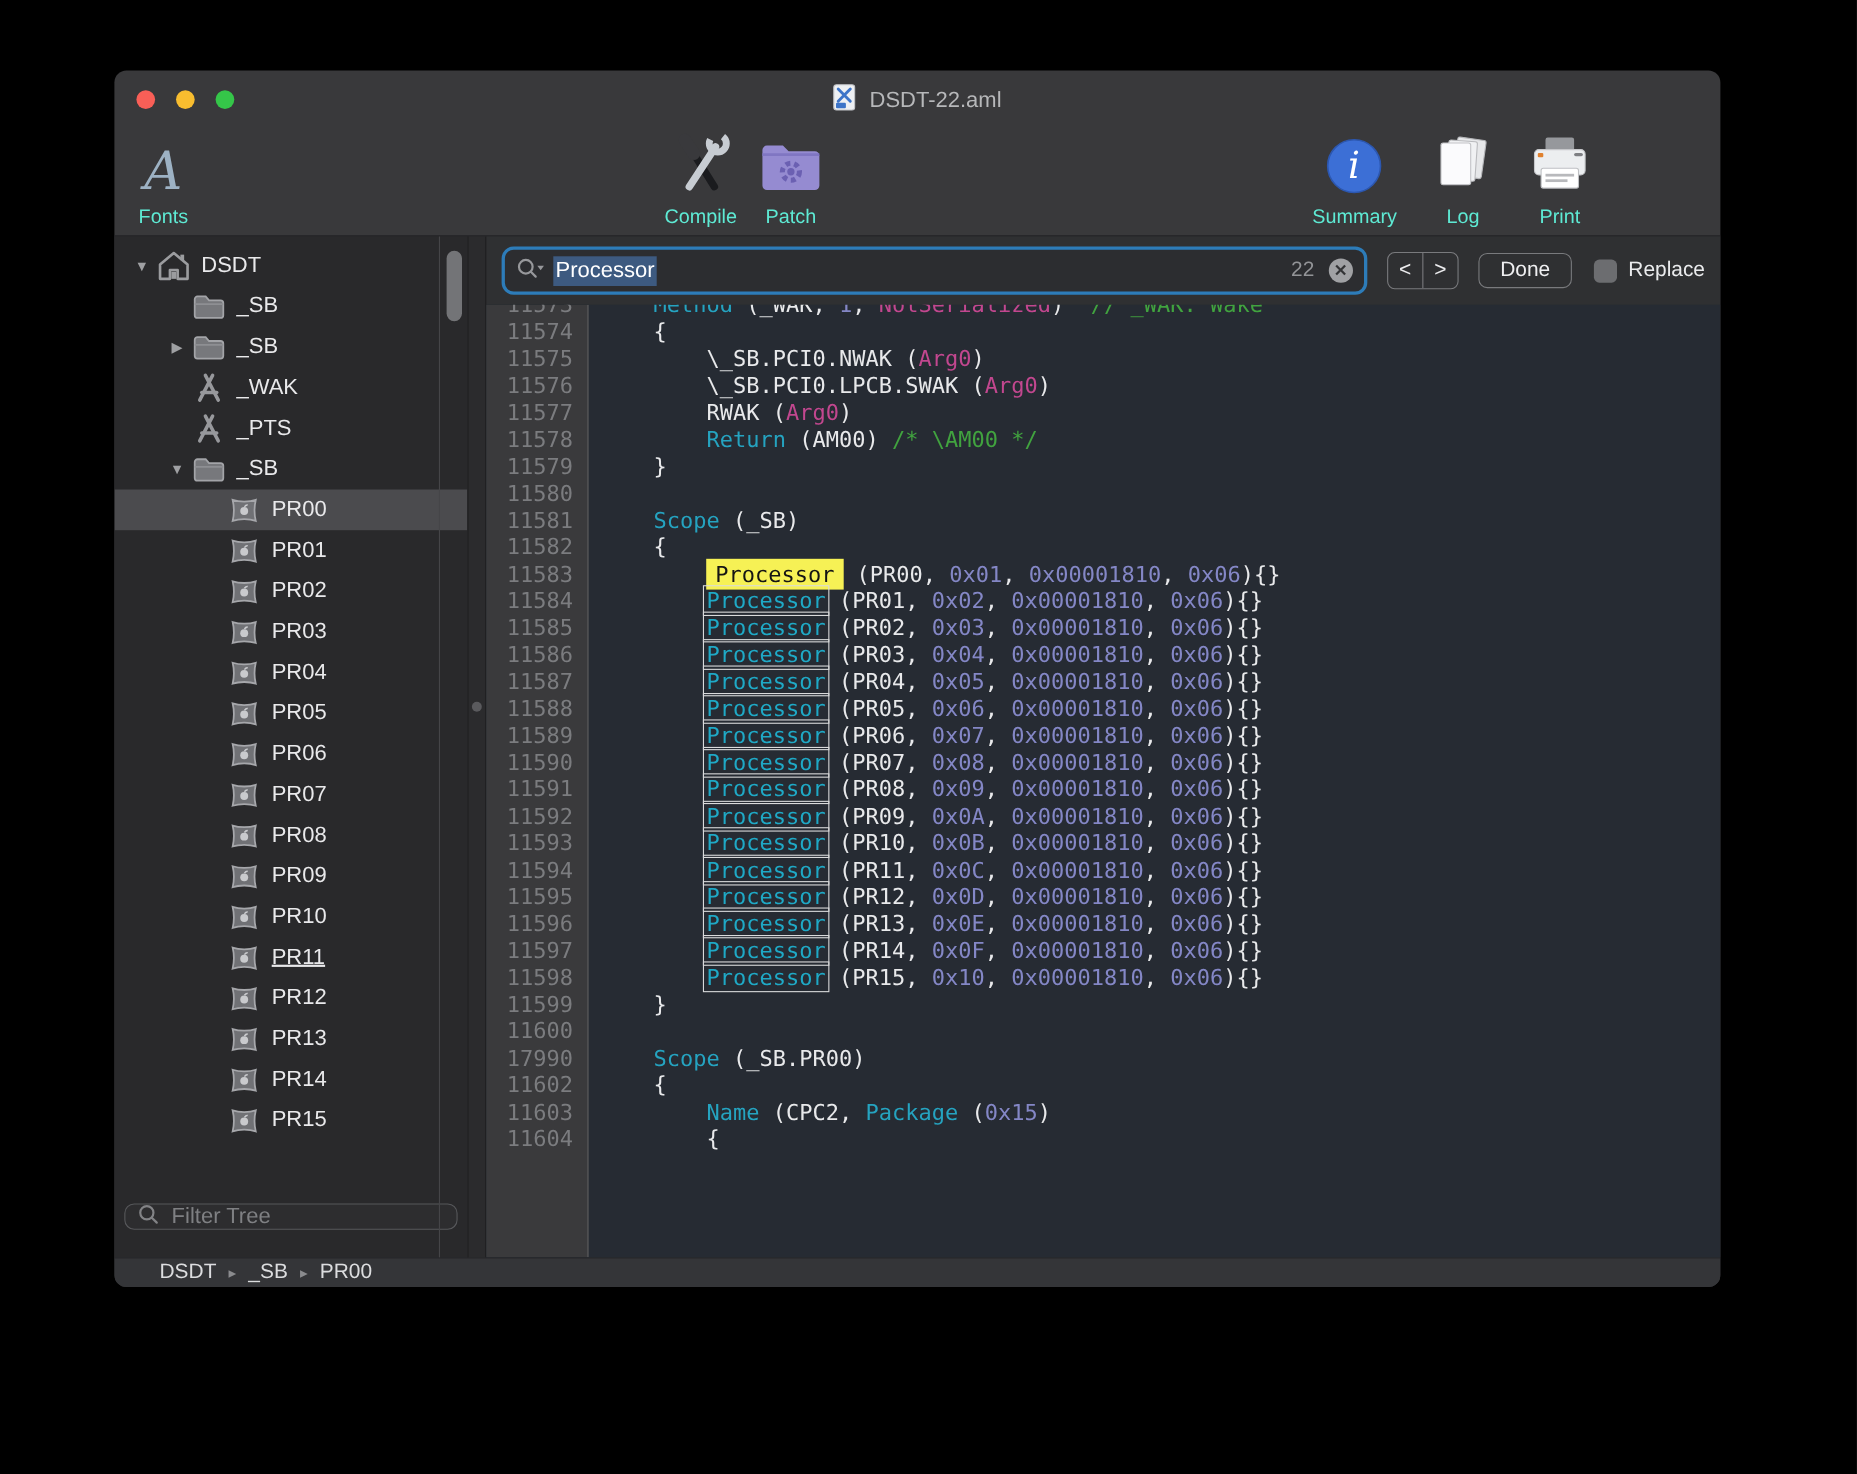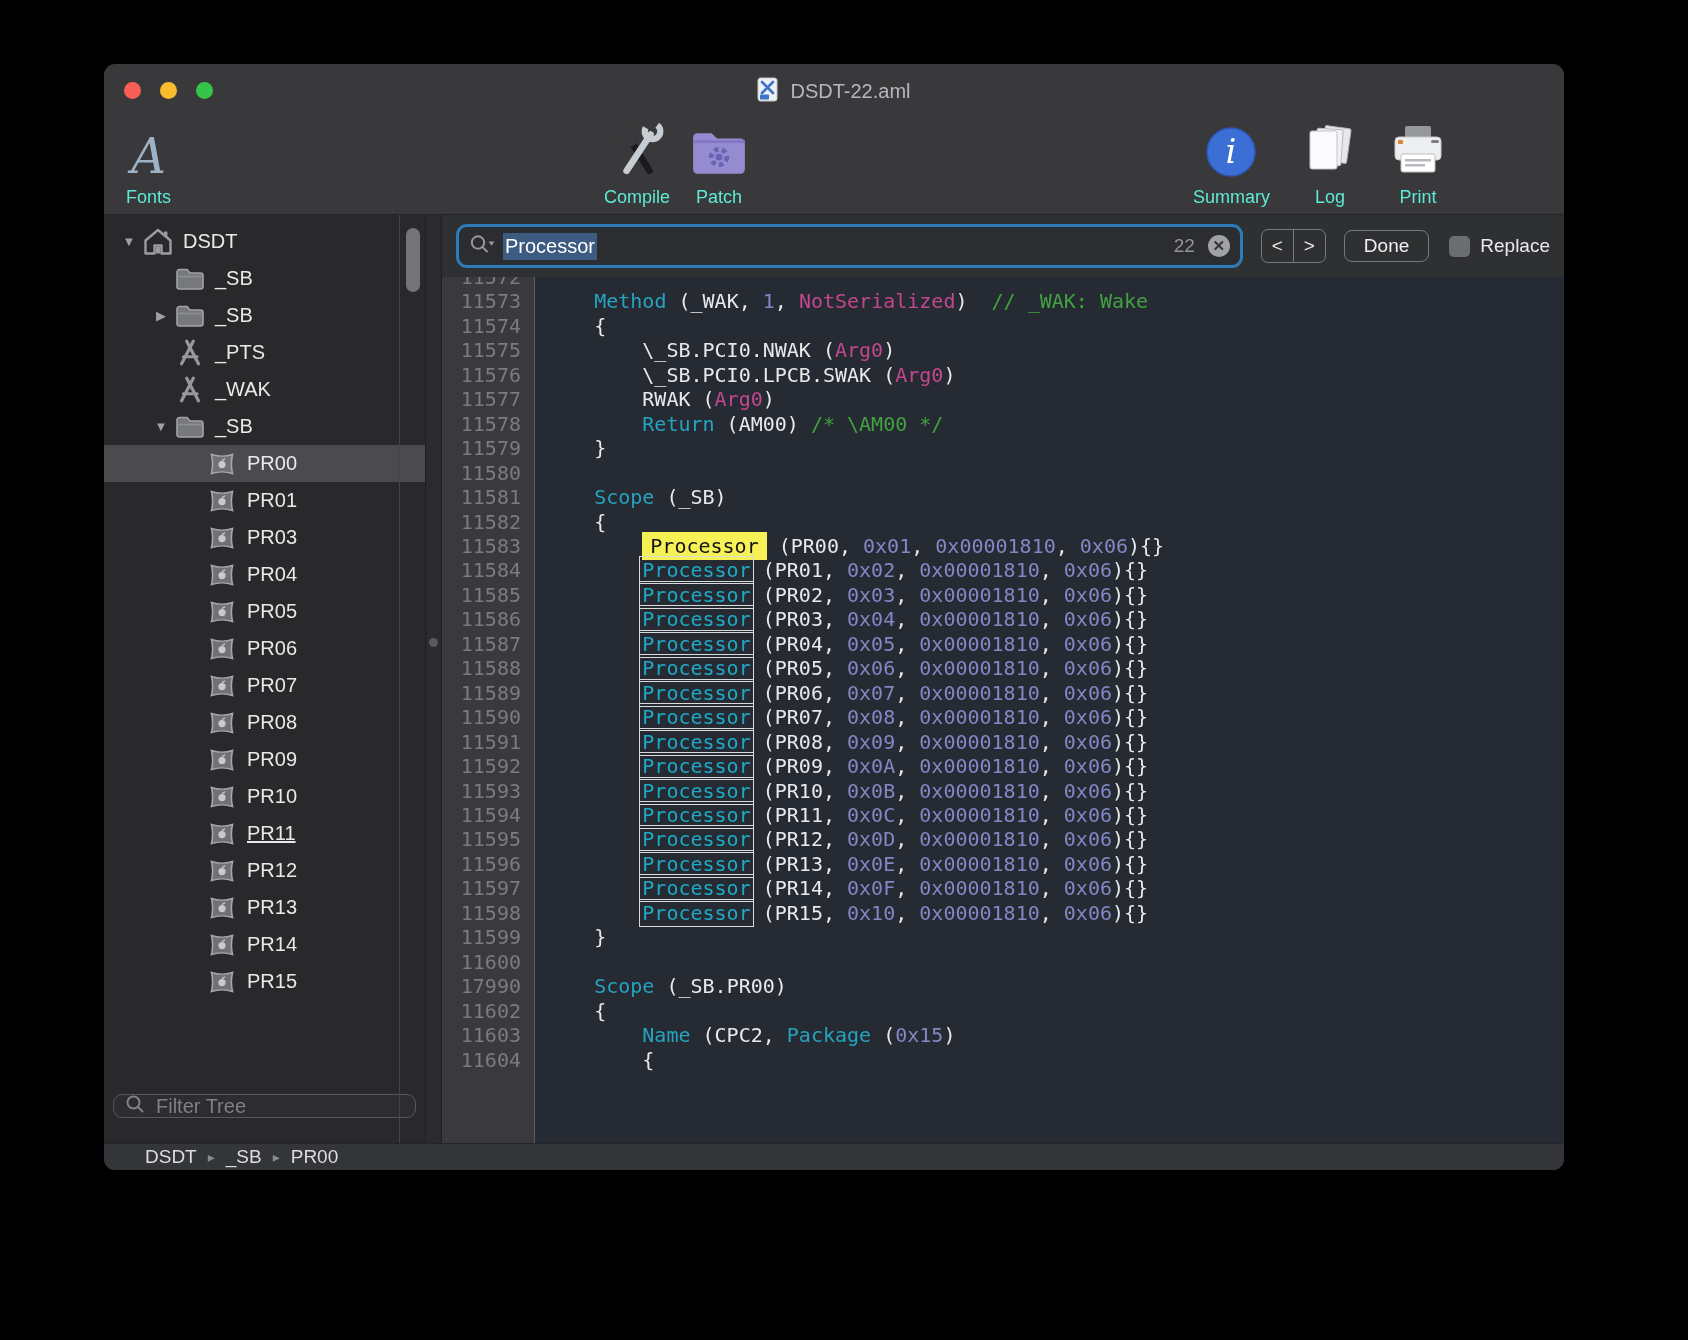--- a/index.html
+++ b/index.html
@@ -210,32 +210,32 @@
           </div>
           <div class="trow" style="padding-left: 44px;">
             <span class="disc"></span>
             <span class="ticon">
               <svg width="30" height="29" viewBox="0 0 32 30">
                 <path d="M7 27 L19.5 3" stroke="#97989c" stroke-width="3.4" stroke-linecap="round"></path>
                 <path d="M12.5 3 L25 27" stroke="#97989c" stroke-width="3.4" stroke-linecap="round"></path>
                 <path d="M9 19.5 H23.5" stroke="#97989c" stroke-width="3.4" stroke-linecap="round"></path>
               </svg>
             </span>
-            <span class="tlabel">_PTS</span>
+            <span class="tlabel">_WAK</span>
           </div>
           <div class="trow" style="padding-left: 44px;">
             <span class="disc"></span>
             <span class="ticon">
               <svg width="30" height="29" viewBox="0 0 32 30">
                 <path d="M7 27 L19.5 3" stroke="#97989c" stroke-width="3.4" stroke-linecap="round"></path>
                 <path d="M12.5 3 L25 27" stroke="#97989c" stroke-width="3.4" stroke-linecap="round"></path>
                 <path d="M9 19.5 H23.5" stroke="#97989c" stroke-width="3.4" stroke-linecap="round"></path>
               </svg>
             </span>
-            <span class="tlabel">_WAK</span>
+            <span class="tlabel">_PTS</span>
           </div>
           <div class="trow" style="padding-left: 44px;">
             <span class="disc">▼</span>
             <span class="ticon">
               <svg width="30" height="24" viewBox="0 0 30 24">
                 <path d="M2 5 a2.5 2.5 0 0 1 2.5-2.5 h7.5 l3 3.5 h10.5 A2.5 2.5 0 0 1 28 8.5 v11 a2.5 2.5 0 0 1-2.5 2.5 h-21 A2.5 2.5 0 0 1 2 19.5 Z" fill="#77787c" stroke="#a3a4a8" stroke-width="1.6"></path>
                 <path d="M2 9.5 h26" stroke="#8e8f93" stroke-width="1.6"></path>
               </svg>
             </span>
             <span class="tlabel">_SB</span>
@@ -254,20 +254,31 @@
           <div class="trow" style="padding-left: 76px;">
             <span class="disc"></span>
             <span class="ticon">
               <svg width="28" height="26" viewBox="0 0 28 26">
                 <path d="M3.5 3.5 C 9.5 5.5, 18.5 5.5, 24.5 3.5 C 23.2 9, 23.2 17, 24.5 22.5 C 18.5 20.5, 9.5 20.5, 3.5 22.5 C 4.8 17, 4.8 9, 3.5 3.5 Z" fill="#707175" stroke="#a6a7ab" stroke-width="1.6"></path>
                 <circle cx="14" cy="13.6" r="3.6" fill="#c9cacd"></circle>
                 <path d="M14.2 9.8 q1.4 -2 3 -1.6" fill="none" stroke="#c9cacd" stroke-width="1.4"></path>
               </svg>
             </span>
             <span class="tlabel">PR01</span>
+          </div>
+          <div class="trow" style="padding-left: 76px;">
+            <span class="disc"></span>
+            <span class="ticon">
+              <svg width="28" height="26" viewBox="0 0 28 26">
+                <path d="M3.5 3.5 C 9.5 5.5, 18.5 5.5, 24.5 3.5 C 23.2 9, 23.2 17, 24.5 22.5 C 18.5 20.5, 9.5 20.5, 3.5 22.5 C 4.8 17, 4.8 9, 3.5 3.5 Z" fill="#707175" stroke="#a6a7ab" stroke-width="1.6"></path>
+                <circle cx="14" cy="13.6" r="3.6" fill="#c9cacd"></circle>
+                <path d="M14.2 9.8 q1.4 -2 3 -1.6" fill="none" stroke="#c9cacd" stroke-width="1.4"></path>
+              </svg>
+            </span>
+            <span class="tlabel">PR02</span>
           </div>
           <div class="trow" style="padding-left: 76px;">
             <span class="disc"></span>
             <span class="ticon">
               <svg width="28" height="26" viewBox="0 0 28 26">
                 <path d="M3.5 3.5 C 9.5 5.5, 18.5 5.5, 24.5 3.5 C 23.2 9, 23.2 17, 24.5 22.5 C 18.5 20.5, 9.5 20.5, 3.5 22.5 C 4.8 17, 4.8 9, 3.5 3.5 Z" fill="#707175" stroke="#a6a7ab" stroke-width="1.6"></path>
                 <circle cx="14" cy="13.6" r="3.6" fill="#c9cacd"></circle>
                 <path d="M14.2 9.8 q1.4 -2 3 -1.6" fill="none" stroke="#c9cacd" stroke-width="1.4"></path>
               </svg>
             </span>
@@ -448,21 +459,20 @@
           <span class="seg-btn">&gt;</span>
         </div>
         <button class="done-btn">Done</button>
         <div class="replace-wrap">
           <span class="checkbox"></span>
           <span class="replace-label">Replace</span>
         </div>
       </div>
       <div class="codearea">
         <div class="codelines">
-            <div class="cl"><span class="ln">11572</span><span class="ct"></span></div>
             <div class="cl"><span class="ln">11573</span><span class="ct"><span class="pl">    </span><span class="kw">Method</span><span class="pl"> (_WAK, </span><span class="num">1</span><span class="pl">, </span><span class="arg">NotSerialized</span><span class="pl">)  </span><span class="cm">// _WAK: Wake</span></span></div>
             <div class="cl"><span class="ln">11574</span><span class="ct"><span class="pl">    {</span></span></div>
             <div class="cl"><span class="ln">11575</span><span class="ct"><span class="pl">        \_SB.PCI0.NWAK (</span><span class="arg">Arg0</span><span class="pl">)</span></span></div>
             <div class="cl"><span class="ln">11576</span><span class="ct"><span class="pl">        \_SB.PCI0.LPCB.SWAK (</span><span class="arg">Arg0</span><span class="pl">)</span></span></div>
             <div class="cl"><span class="ln">11577</span><span class="ct"><span class="pl">        RWAK (</span><span class="arg">Arg0</span><span class="pl">)</span></span></div>
             <div class="cl"><span class="ln">11578</span><span class="ct"><span class="pl">        </span><span class="kw">Return</span><span class="pl"> (AM00) </span><span class="cm">/* \AM00 */</span></span></div>
             <div class="cl"><span class="ln">11579</span><span class="ct"><span class="pl">    }</span></span></div>
             <div class="cl"><span class="ln">11580</span><span class="ct"></span></div>
             <div class="cl"><span class="ln">11581</span><span class="ct"><span class="pl">    </span><span class="kw">Scope</span><span class="pl"> (_SB)</span></span></div>
             <div class="cl"><span class="ln">11582</span><span class="ct"><span class="pl">    {</span></span></div>

